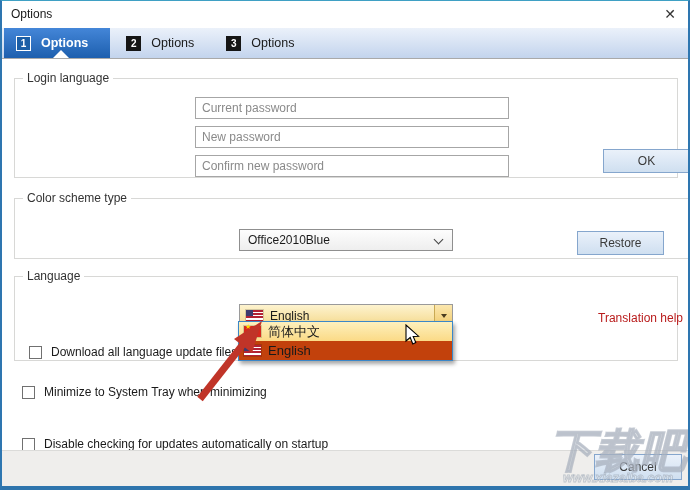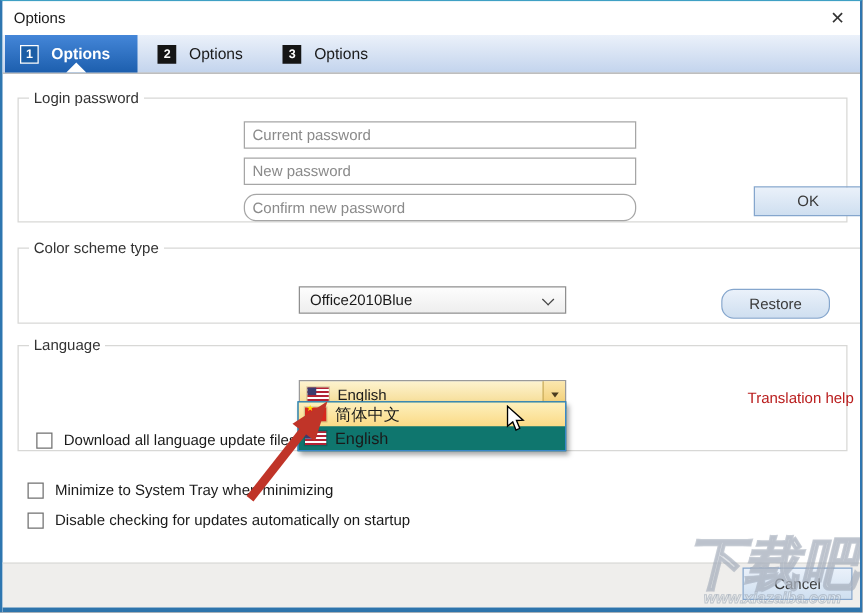--- a/index.html
+++ b/index.html
@@ -38,28 +38,28 @@
   fieldset.group legend{ margin-left:8px; padding:0 4px; font-size:12px; color:#333; }
   #grp-login{ left:12px; top:70px; width:664px; height:107px; }
   #grp-color{ left:12px; top:190px; width:688px; height:68px; }
   #grp-lang { left:12px; top:268px; width:664px; height:92px; }
 
   
   .pw-input{ position:absolute; left:180px; width:314px; height:22px;
     border:1px solid #a6a6a6; font-size:12px; padding:0 6px; color:#222;
     font-family:"Liberation Sans",sans-serif; }
   .pw-input::placeholder{ color:#8a8a8a; opacity:1; }
-  #pw1{ top:12px; } #pw2{ top:41px; } #pw3{ top:70px;border-radius:10px; }
+  #pw1{ top:12px; } #pw2{ top:41px; } #pw3{ top:70px; }
 
   
   .win-btn{ position:absolute; width:87px; height:24px;
     background:linear-gradient(#eaf1fa,#cfdff0); border:1px solid #85a6cd;
     font-size:12px; color:#3a3a3a; text-align:center; line-height:22px; cursor:default; }
   #ok-btn{ left:588px; top:64px; }
-  #restore-btn{ left:562px; top:26px;border-radius:10px; }
+  #restore-btn{ left:562px; top:26px; }
 
   
   .combo{ position:absolute; left:224px; top:24px; width:214px; height:22px;
     background:linear-gradient(#fdfdfd,#eeeeee); border:1px solid #8f8f8f;
     display:flex; align-items:center; padding:0 8px; font-size:12px; color:#1a1a1a; }
   .chev{ position:absolute; right:10px; top:6px; width:7px; height:7px;
     border-left:1.5px solid #444; border-bottom:1.5px solid #444; transform:rotate(-45deg); }
 
   
   .us-flag{ width:17px; height:11px; position:relative; flex:0 0 auto;
@@ -83,25 +83,25 @@
   .translation-help{ position:absolute; left:556px; top:28px; width:112px;
     text-align:right; font-size:12px; color:#b91c1c; }
 
   
   .check-row{ position:absolute; display:flex; align-items:center; }
   .checkbox{ width:13px; height:13px; border:1px solid #707070; background:#fff;
     margin-right:9px; flex:0 0 auto; }
   .check-label{ font-size:12px; color:#1a1a1a; white-space:nowrap; }
   #chk-download{ left:14px; top:62px; }   
   #chk-tray{ left:20px; top:384px; }
-  #chk-updates{ left:20px; top:408px; }
+  #chk-updates{ left:20px; top:436px; }
 
   
   .lang-list{ position:absolute; left:236px; top:320px; width:215px; z-index:50;
-    background:#0f766e; border:1px solid #3a87c8; box-shadow:2px 3px 4px rgba(0,0,0,0.35); }
+    background:#c2410c; border:1px solid #3a87c8; box-shadow:2px 3px 4px rgba(0,0,0,0.35); }
   .lang-item{ height:19px; display:flex; align-items:center; padding:0 5px;
     font-size:13px; color:#1a1a1a; }
   .lang-item.hl{ background:linear-gradient(#fdf0bd,#fbda86); }
 
   
   .red-arrow{ position:absolute; left:192px; top:318px; z-index:55; pointer-events:none; }
   
   .cursor{ position:absolute; left:403px; top:323px; z-index:56; pointer-events:none; }
 
   
@@ -140,21 +140,21 @@
       <span class="badge">2</span>
       <span class="tab-label">Options</span>
     </div>
     <div class="tab">
       <span class="badge">3</span>
       <span class="tab-label">Options</span>
     </div>
   </div>
 
   <fieldset class="group" id="grp-login">
-    <legend>Login password</legend>
+    <legend>Login language</legend>
     <input class="pw-input" id="pw1" type="text" placeholder="Current password" style="">
     <input class="pw-input" id="pw2" type="text" placeholder="New password" style="">
     <input class="pw-input" id="pw3" type="text" placeholder="Confirm new password" style="">
     <div class="win-btn" id="ok-btn">OK</div>
   </fieldset>
 
   <fieldset class="group" id="grp-color">
     <legend>Color scheme type</legend>
     <div class="combo">
       <span>Office2010Blue</span>

